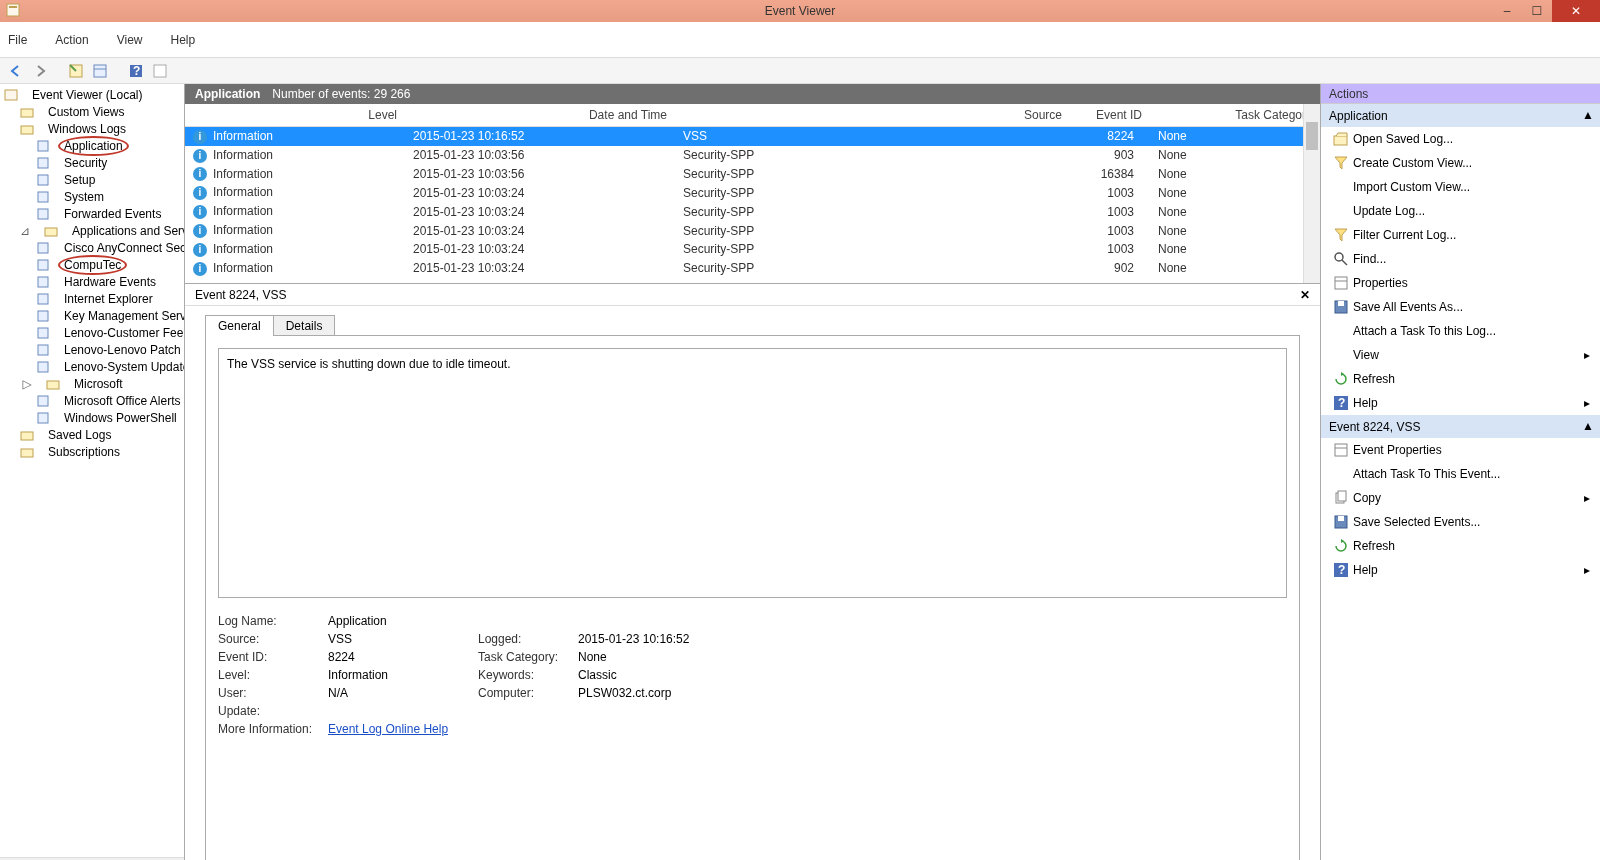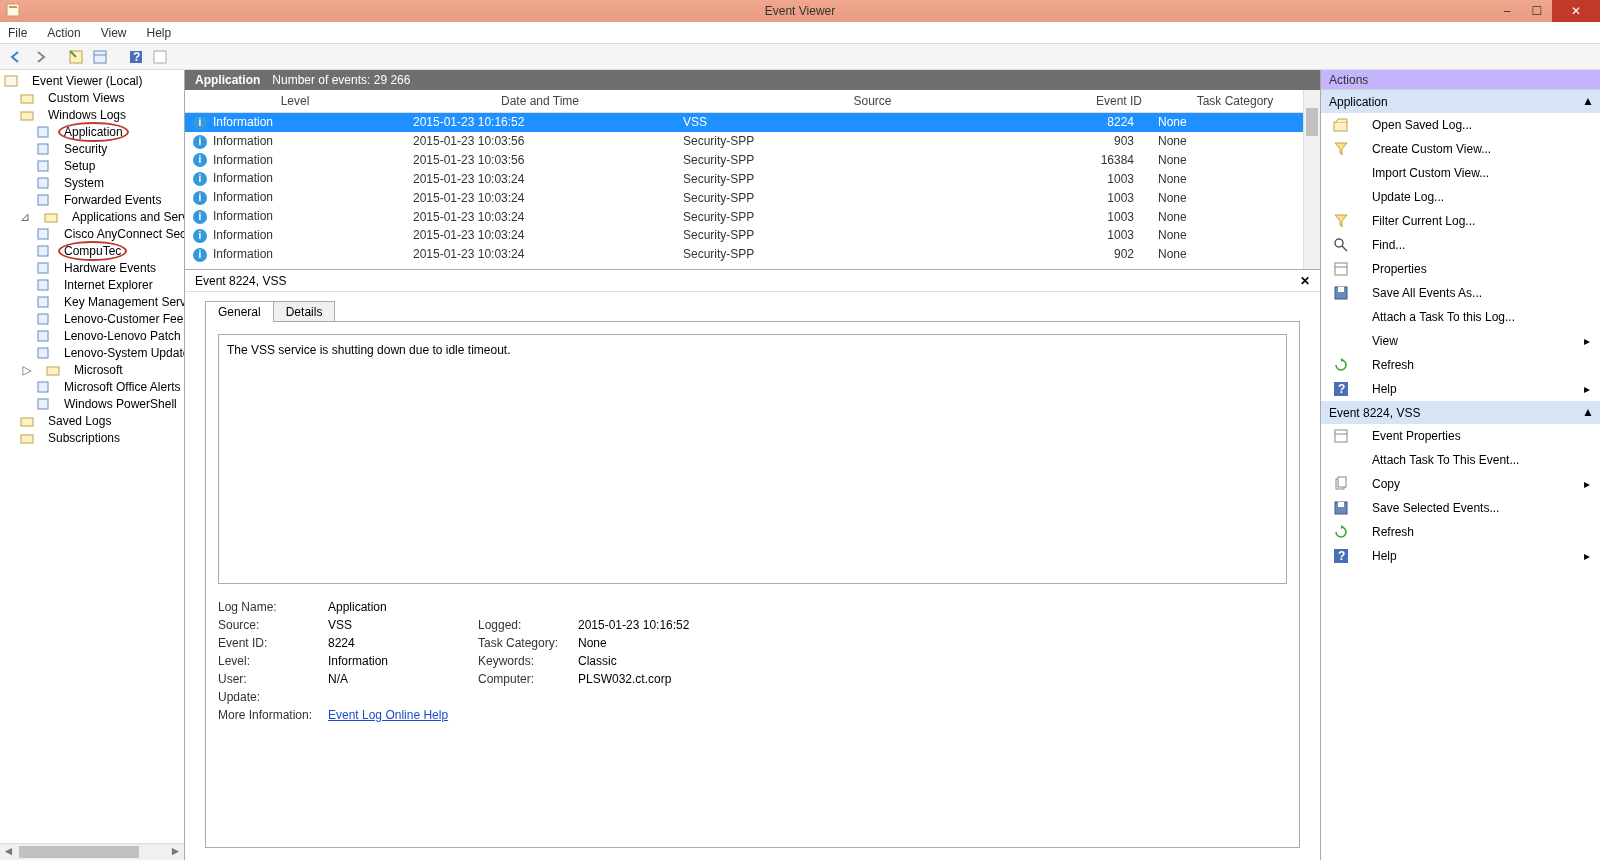--- a/index.html
+++ b/index.html
@@ -2,61 +2,61 @@
 <html><head>
 <meta charset="utf-8">
 <style>
 * { box-sizing: border-box; margin: 0; padding: 0; font-family: "Segoe UI", Tahoma, sans-serif; font-size: 12px; }
 body { width: 1600px; height: 860px; background: #fff; overflow: hidden; }
 .titlebar { height: 22px; background: linear-gradient(#f0a78e,#e89d83); display: flex; align-items: center; position: relative; }
 .titlebar .title { position: absolute; left: 50%; transform: translateX(-50%); color: #333; }
 .winbtns { position: absolute; right: 0; top: 0; display: flex; height: 22px; }
 .winbtn { width: 30px; display:flex; align-items:center; justify-content:center; color:#333; }
 .winbtn.close { background:#c0392b; color:#fff; width:48px; }
-.menubar { height: 22px; background:#fff; border-bottom:1px solid #ddd; display:flex; align-items:center; padding:0 8px; gap:20px; }
+.menubar { height: 36px; background:#fff; border-bottom:1px solid #ddd; display:flex; align-items:center; padding:0 8px; gap:28px; }
 .menubar span { color:#333; }
 .toolbar { height: 26px; background:#f5f5f5; border-bottom:1px solid #ddd; display:flex; align-items:center; padding:0 6px; gap:4px; }
 .toolbtn { width:20px; height:20px; display:flex; align-items:center; justify-content:center; border:1px solid transparent; }
 .mainlayout { display:flex; height: calc(860px - 70px); }
 .tree { width: 185px; border-right:1px solid #aaa; overflow-x:auto; overflow-y:hidden; background:#fff; position:relative; }
 .tree-inner { padding:2px 0 2px 4px; min-width:230px; }
 .tree-item { display:flex; align-items:center; gap:14px; height:17px; white-space:nowrap; padding-left:0; }
 .tree-item .lbl { }
 .indent1 { padding-left:16px; }
 .indent2 { padding-left:32px; }
 .tree-icon { width:14px; height:14px; flex:0 0 14px; }
 .circle-highlight { position:relative; }
 .circle-highlight::after { content:""; position:absolute; left:-6px; right:-6px; top:-3px; bottom:-3px; border:2px solid #c0392b; border-radius:50%; }
 .center { flex:1; display:flex; flex-direction:column; position:relative; }
 .center-header { height:20px; background:#6f6f6f; color:#fff; display:flex; align-items:center; padding:0 10px; gap:12px; font-size:12px; }
 .center-header .hdr-title { font-weight:bold; }
 .grid { flex:0 0 180px; overflow:hidden; position:relative; border-bottom:1px solid #aaa; }
 .grid table { width:100%; border-collapse:collapse; }
-.grid th { text-align:center; font-weight:normal; background:#fff; border-bottom:1px solid #ddd; padding:4px 8px; height:22px; color:#444; }
+.grid th { text-align:right; font-weight:normal; background:#fff; border-bottom:1px solid #ddd; padding:4px 8px; height:22px; color:#444; }
 .grid td { padding:2px 8px; height:18px; color:#333; }
 .grid tr.sel td { background:#1e90ff; color:#fff; }
 .lvlicon { display:inline-block; width:14px; height:14px; border-radius:50%; background:#3498db; color:#fff; text-align:center; line-height:14px; font-size:10px; margin-right:6px; font-weight:bold; vertical-align:middle; }
 .grid .eventid { text-align:right; padding-right:16px; }
 .scrollbar-v { position:absolute; right:0; top:0; bottom:0; width:17px; background:#f0f0f0; border-left:1px solid #ddd; }
 .scrollbar-v .thumb { position:absolute; left:2px; right:2px; top:18px; height:28px; background:#c0c0c0; }
 .detail-header { height:22px; background:#fff; border-bottom:1px solid #ddd; display:flex; align-items:center; padding:0 10px; justify-content:space-between; }
 .detail-tabs { display:flex; padding:8px 10px 0 20px; }
 .tab { padding:3px 12px; border:1px solid #aaa; background:#f0f0f0; position:relative; top:1px; border-bottom:none; }
 .tab.active { background:#fff; z-index:2; }
 .tab + .tab { margin-left:-1px; }
 .detail-body { margin:0 20px 12px 20px; border:1px solid #aaa; padding:12px; flex:1; position:relative; }
 .detail-body .message-box { border:1px solid #aaa; height:250px; padding:8px; }
 .detail-props { margin-top:16px; display:grid; grid-template-columns: 100px 140px 90px 160px; row-gap:4px; column-gap:10px; }
 .detail-props .lblp { color:#333; }
 .link { color:#1a4fc7; text-decoration:underline; }
 .actions { width:280px; border-left:1px solid #aaa; background:#fff; display:flex; flex-direction:column; }
 .actions-header { height:20px; background:#c4b5fd; border-bottom:1px solid #ccc; display:flex; align-items:center; padding:0 8px; font-weight:normal; color:#333; }
 .actions-group-title { background:#d6e4f5; padding:4px 8px; font-size:13px; position:relative; }
 .actions-group-title .collapse { position:absolute; right:6px; top:4px; }
-.action-item { display:flex; align-items:center; gap:23px; padding:4px 12px; position:relative; }
+.action-item { display:flex; align-items:center; gap:4px; padding:4px 12px; position:relative; }
 .action-item .arrow { position:absolute; right:10px; }
 .aicon { width:16px; height:16px; flex:0 0 16px; display:flex; align-items:center; justify-content:center; }
 .expander { width:10px; text-align:center; color:#666; }
 </style>
 </head>
 <body>
 
 <div class="titlebar">
   <span style="padding-left:6px">
     <svg width="14" height="14">

